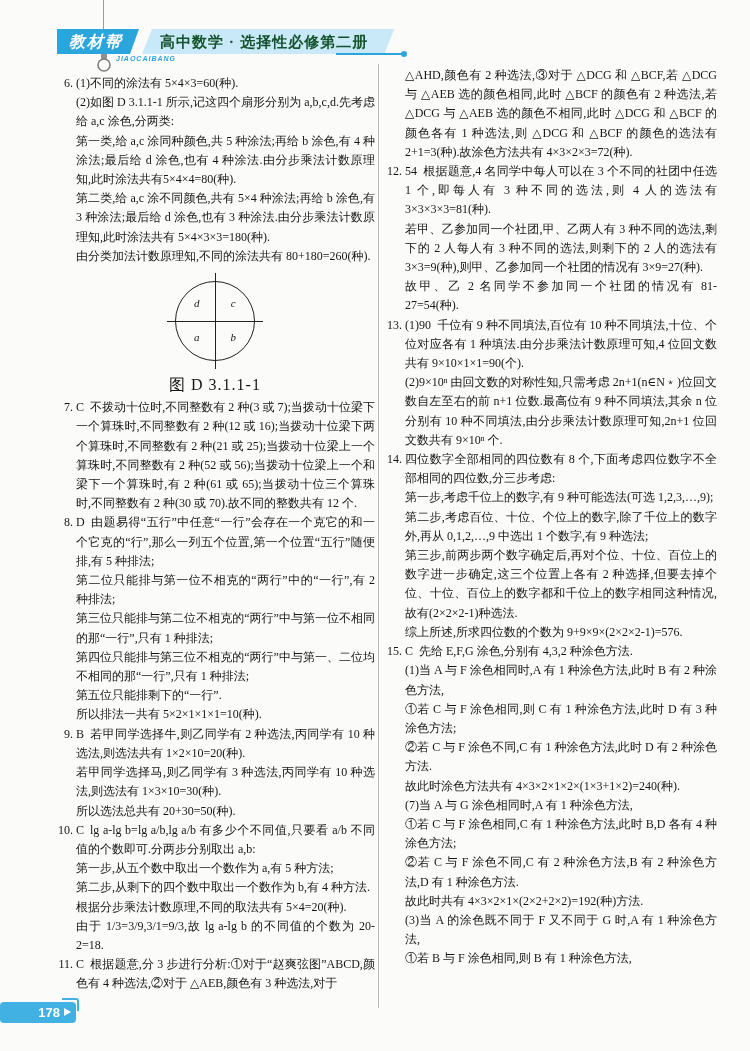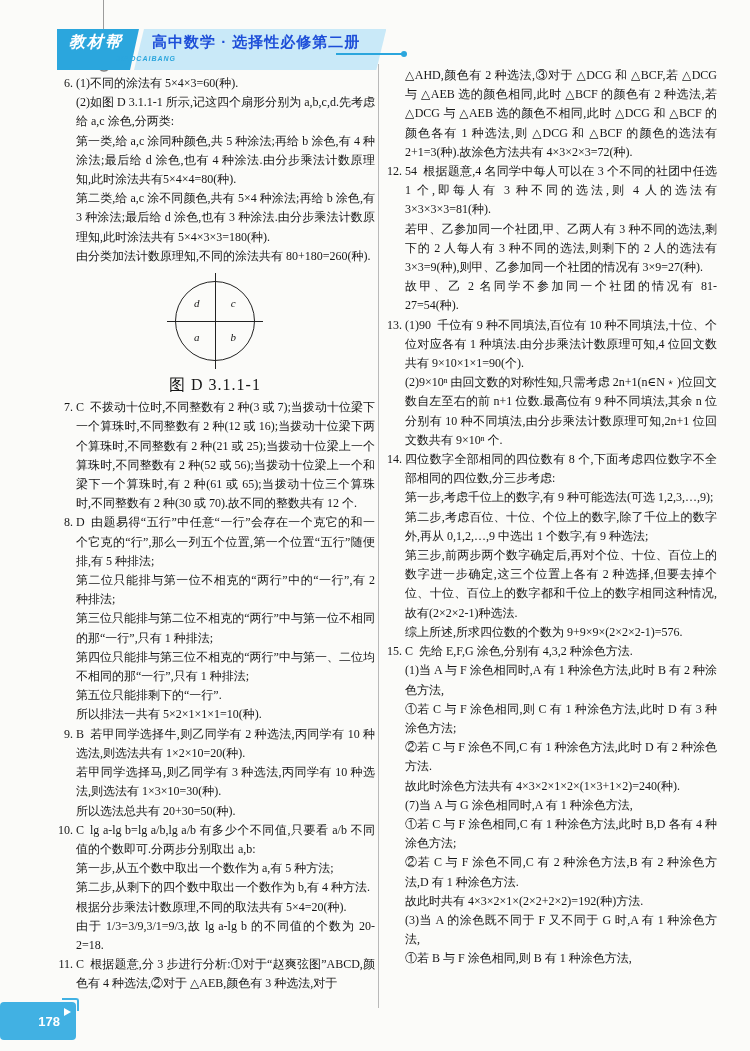--- a/index.html
+++ b/index.html
@@ -4,29 +4,29 @@
 <style>
   html,body{margin:0;padding:0;}
   body{
     width:750px;height:1051px;position:relative;overflow:hidden;
     background:#fbfbf9;color:#161616;
     font-family:"Liberation Serif","DejaVu Serif",serif;
   }
   
   .hang-line{position:absolute;left:103px;top:0;width:1px;height:54px;background:#9c9c9c;}
   .bulb{position:absolute;left:95px;top:52px;}
-  .header-band{position:absolute;left:57px;top:29px;height:41px;display:flex;align-items:stretch;}
+  .header-band{position:absolute;left:57px;top:29px;height:25px;display:flex;align-items:stretch;gap:8px;}
   .brand-flag{
     background:#2ba6dd;color:#fff;font-weight:bold;font-style:italic;
     font-size:16px;line-height:25px;padding:0 16px 0 12px;
     clip-path:polygon(0 0,100% 0,calc(100% - 9px) 100%,0 100%);
     letter-spacing:2px;font-family:"Liberation Sans","DejaVu Sans",sans-serif;
   }
   .title-flag{
-    background:#c9e9f8;color:#1d4ed8;font-weight:bold;
+    background:#c9e9f8;color:#14532d;font-weight:bold;
     font-size:15px;line-height:25px;padding:0 26px 0 18px;margin-left:-5px;
     clip-path:polygon(10px 0,100% 0,calc(100% - 10px) 100%,0 100%);
     letter-spacing:1px;font-family:"Liberation Sans","DejaVu Sans",sans-serif;
   }
   .brand-sub{
     position:absolute;left:116px;top:55px;font-size:7px;font-style:italic;font-weight:bold;
     color:#2ba6dd;letter-spacing:1px;font-family:"Liberation Sans","DejaVu Sans",sans-serif;
   }
   .header-underline{position:absolute;left:336px;top:53px;width:66px;height:2px;background:#2ba6dd;}
   .header-underline::after{
@@ -48,21 +48,21 @@
   .fig-circle .vline{position:absolute;left:50%;top:0;bottom:0;width:1.4px;background:#222;}
   .fig-circle .hline{position:absolute;top:50%;left:0;right:0;height:1.4px;background:#222;}
   .fig-circle .ql{position:absolute;font-style:italic;font-size:11px;transform:translate(-50%,-50%);}
   .ql.tl{left:31%;top:32%;} .ql.tr{left:69%;top:32%;}
   .ql.bl{left:31%;top:68%;} .ql.br{left:69%;top:68%;}
   .fig-caption{font-size:16px;letter-spacing:1px;}
   
   .footer-deco{position:absolute;left:62px;top:998px;width:15px;height:11px;
     border:2px solid #41b1e3;border-left:none;border-bottom:none;border-radius:0 3px 0 0;}
   .footer-page{
-    position:absolute;left:0;top:1002px;width:76px;height:38px;background:#41b1e3;border-radius:4px;
+    position:absolute;left:0;top:1002px;width:76px;height:21px;background:#41b1e3;border-radius:4px;
     color:#fff;font-weight:bold;font-size:13px;display:flex;align-items:center;justify-content:flex-end;
     padding-right:16px;box-sizing:border-box;font-family:"Liberation Sans","DejaVu Sans",sans-serif;
   }
   .footer-arrow{position:absolute;right:5px;top:6px;width:0;height:0;
     border-left:7px solid #fff;border-top:4.5px solid transparent;border-bottom:4.5px solid transparent;}
 </style>
 </head>
 <body>
 
 <div class="hang-line"></div>

